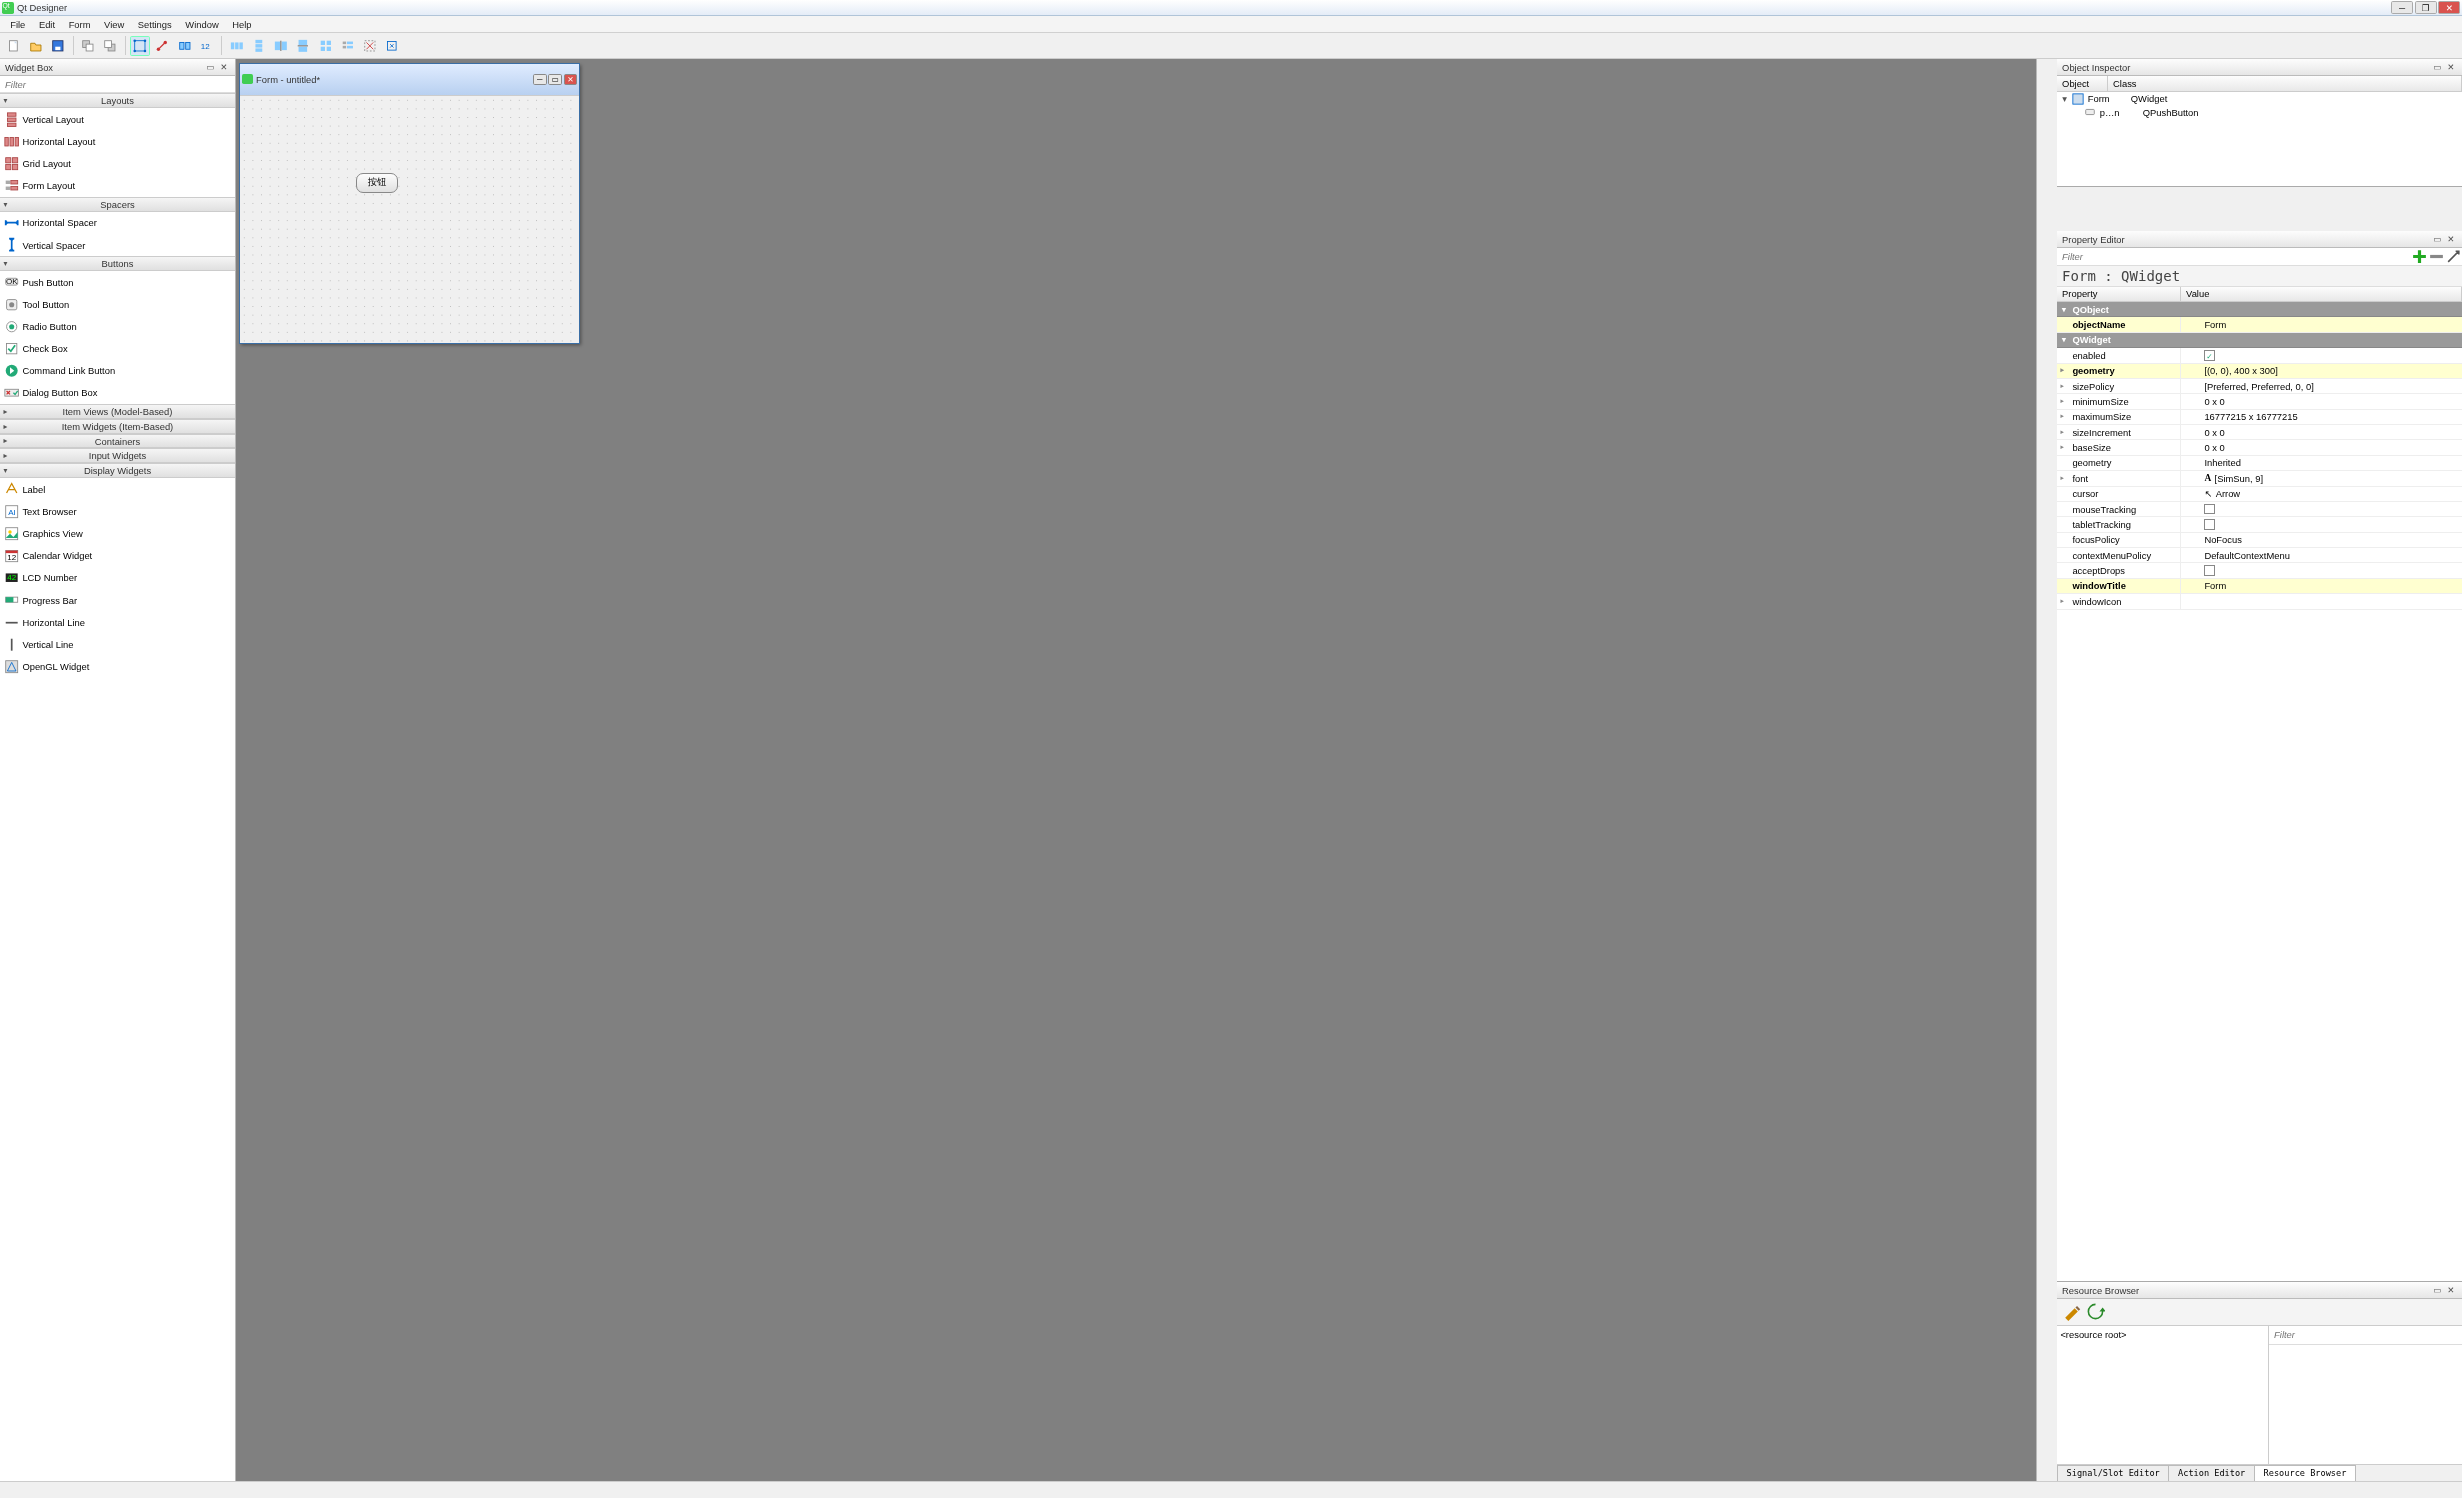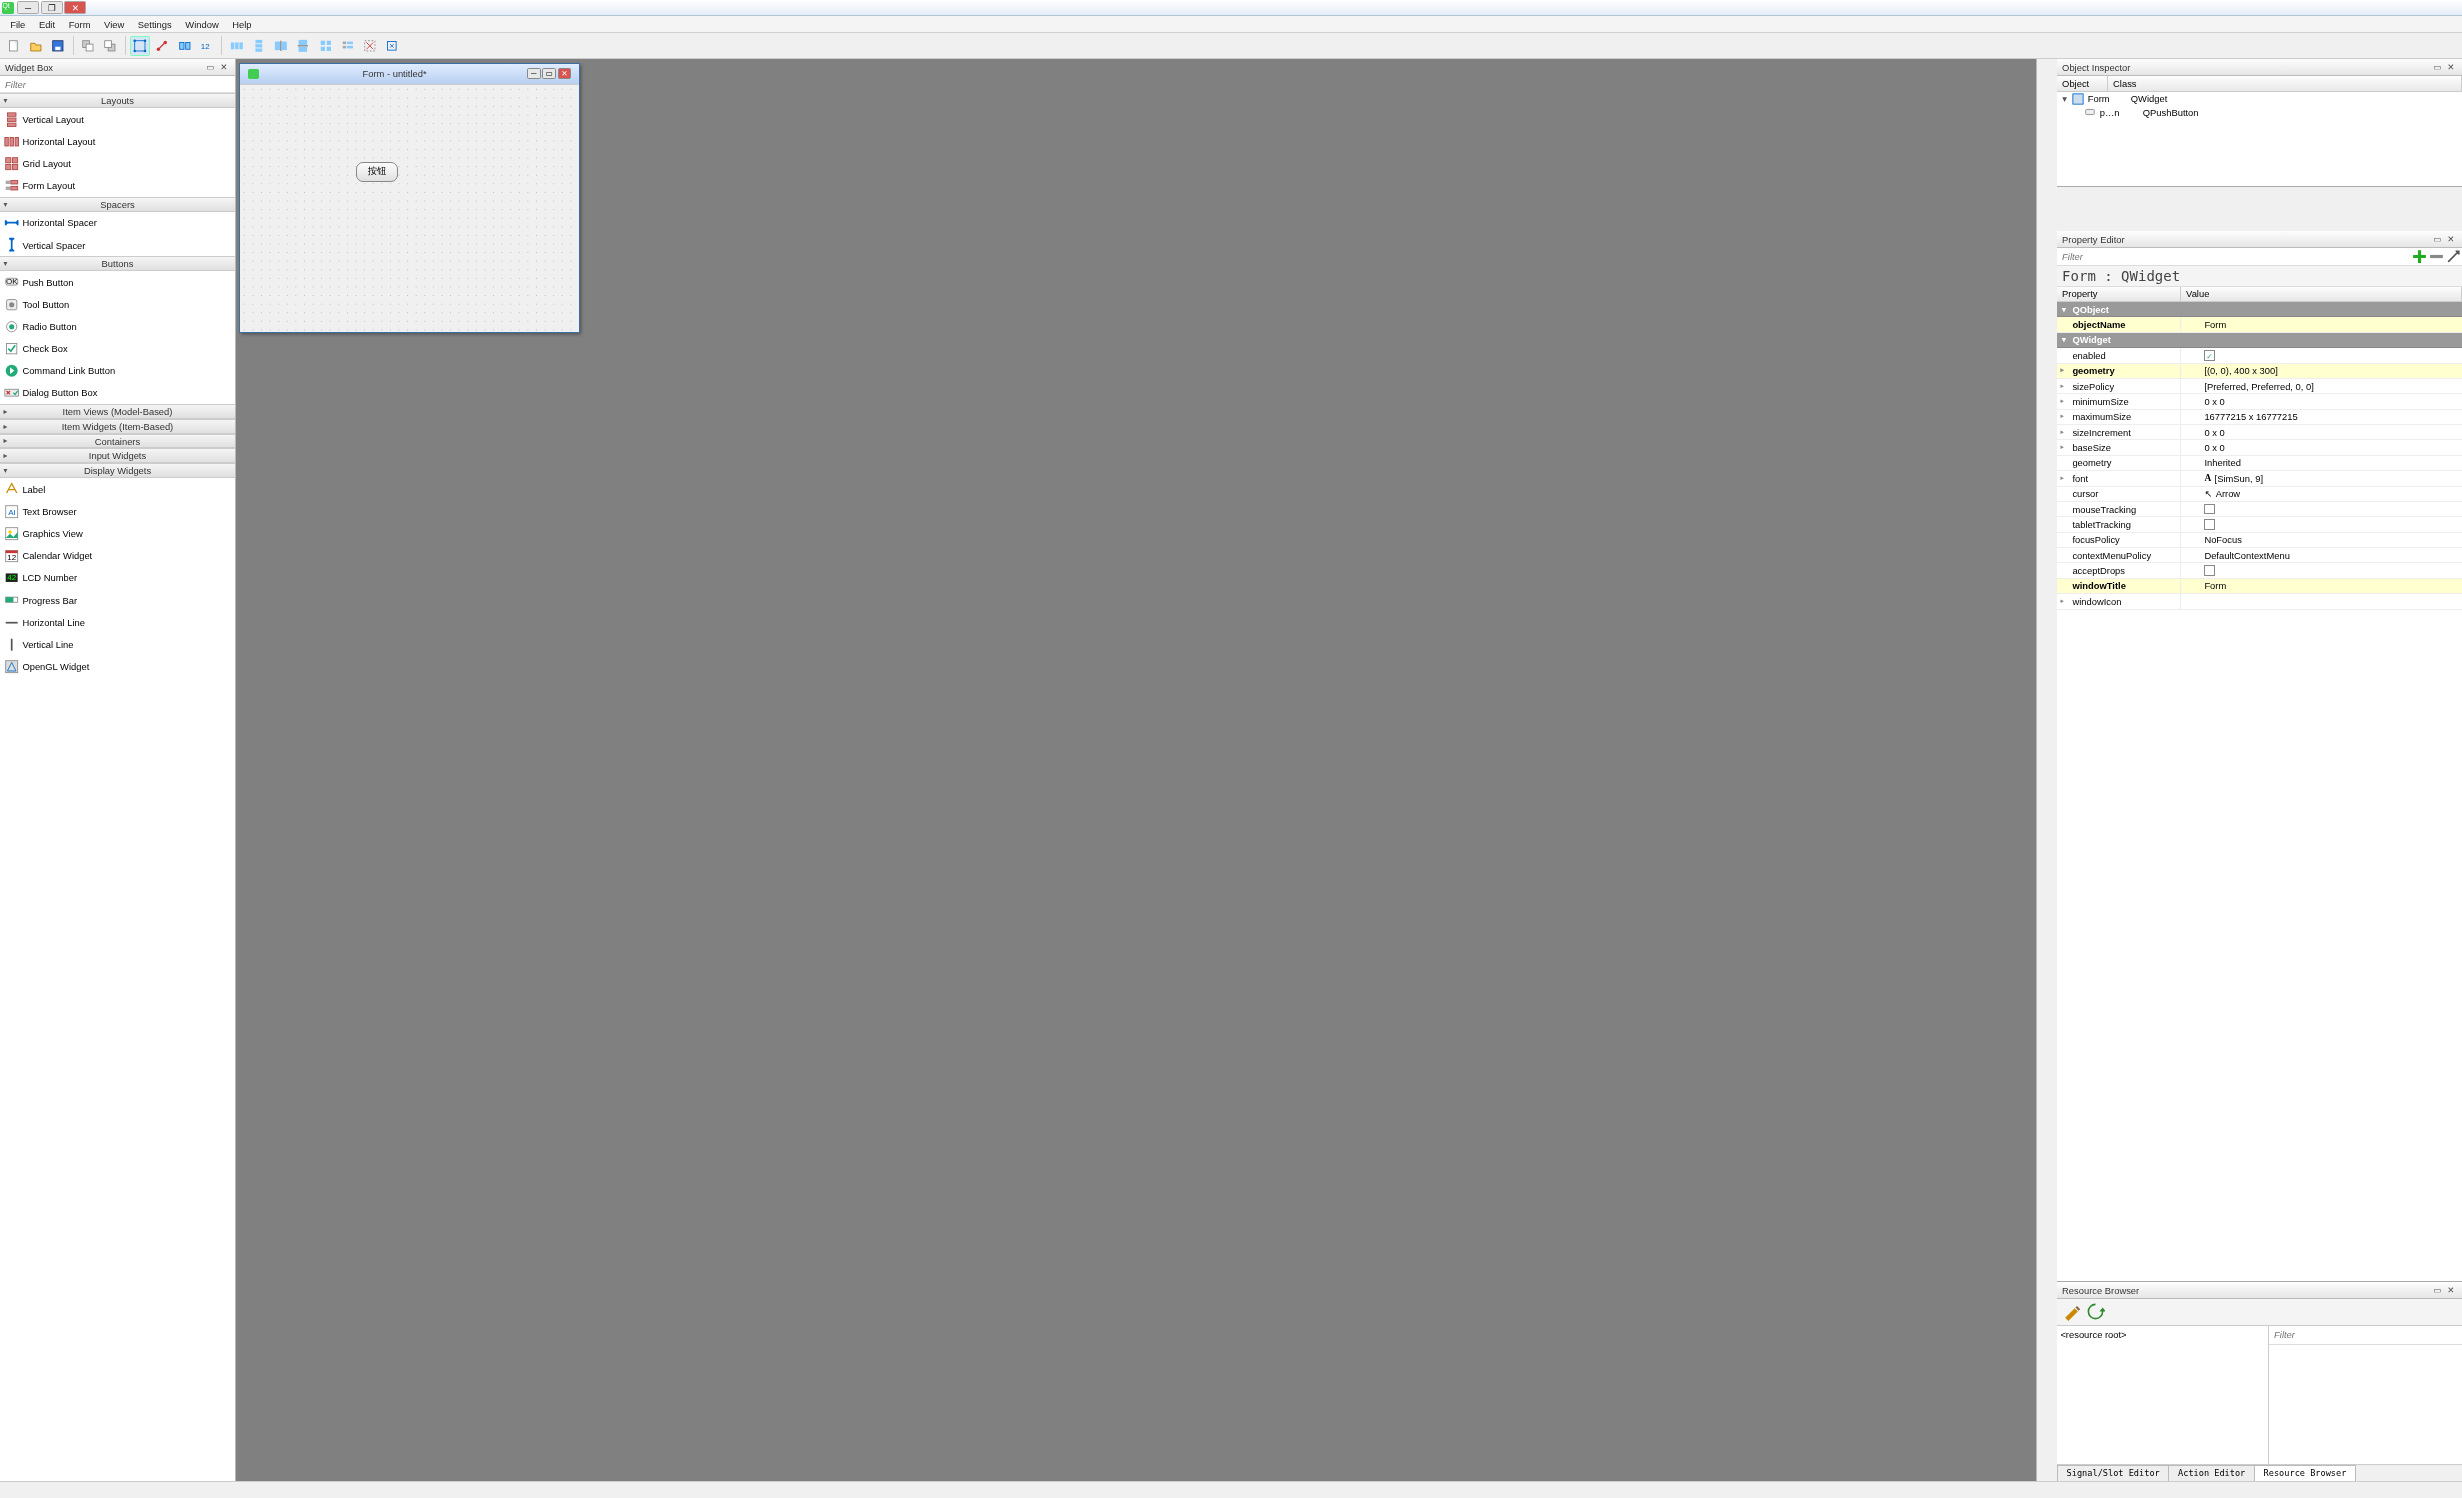--- a/index.html
+++ b/index.html
@@ -44,21 +44,21 @@
 .wb-scroll { flex:1; overflow-y:auto; background:#fff; }
 .wb-cat-header { background: linear-gradient(#f5f5f5,#e0e0e0); border-top:0.9px solid #ccc; border-bottom:0.9px solid #ccc; padding: 0.9px 3.4px; text-align:center; color:#333; position:relative; }
 .wb-cat-header .tri { position:absolute; left:3.4px; top:1.7px; font-size:7.7px; color:#555; }
 .wb-item { display:flex; align-items:center; padding:2.6px 3.4px; gap:2px; }
 .wb-icon { width:17px; height:17px; display:flex; align-items:center; justify-content:center; }
 .wb-icon svg { width:15.4px; height:15.4px; }
 
 
 .center { flex:1; background:#808080; position:relative; }
 .form-window { position:absolute; left:3.4px; top:3.4px; width:341px; background:#fff; border:0.9px solid #3a6ea5; box-shadow:1.7px 1.7px 3.4px rgba(0,0,0,.4); }
-.form-titlebar { height:20px; background:linear-gradient(#e0ecff,#b8d0f0); display:flex; align-items:center; padding:0 8px; font-size:8.6px;text-align:center; }
+.form-titlebar { height:31px; background:linear-gradient(#e0ecff,#b8d0f0); display:flex; align-items:center; padding:0 2px; font-size:8.6px; }
 .form-titlebar .ft-icon { width:10.3px; height:10.3px; background:#41cd52; border-radius:1.7px; margin-right:3.4px; }
 .form-titlebar .ft-title { flex:1; color:#333; }
 .form-ctrls { display:flex; gap:1.7px; }
 .form-ctrl { width:13.7px; height:11px; background:#e8e8e8; border:0.9px solid #888; border-radius:1.7px; display:flex; align-items:center; justify-content:center; font-size:7.7px; }
 .form-ctrl.red { background:#d9534f; color:#fff; }
 .form-canvas { height:248px; background-image: radial-gradient(circle, #bbb 0.4px, transparent 0.4px); background-size:8.6px 8.6px; background-color:#f0f0f0; position:relative; border-top:0.9px solid #ccc; }
 .form-push { position:absolute; left:116px; top:77px; padding:2.6px 10.3px; background:linear-gradient(#fdfdfd,#e0e0e0); border:0.9px solid #888; border-radius:7px; font-size:9.4px; }
 
 
 .right-stack { display:flex; flex-direction:column; height:100%;padding-left:20px; }
@@ -111,20 +111,21 @@
 ::-webkit-scrollbar-thumb { background:#c0c0c0; border:0.9px solid #999; }
 ::-webkit-scrollbar-track { background:#f0f0f0; }
 </style>
 </head>
 <body>
 
 <div class="app">
 
   <div class="titlebar">
     <div class="qt-icon"></div>
+    <div class="title-text">Qt Designer</div>
     <div class="win-controls">
       <div class="win-btn">─</div>
       <div class="win-btn">❐</div>
       <div class="win-btn close">✕</div>
     </div>
   </div>
 
   <div class="menubar" id="menubar">
       <div class="menu-item">File</div>
       <div class="menu-item">Edit</div>

